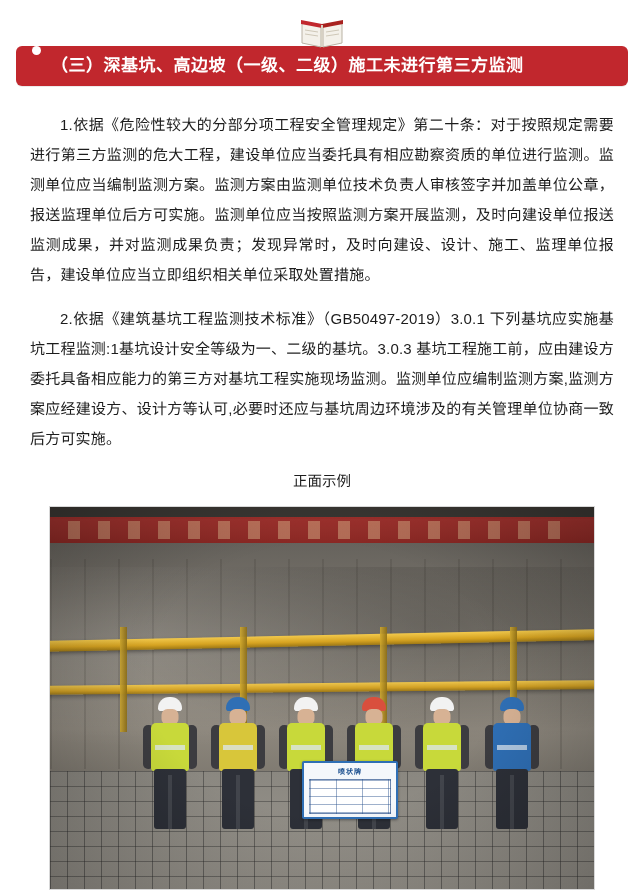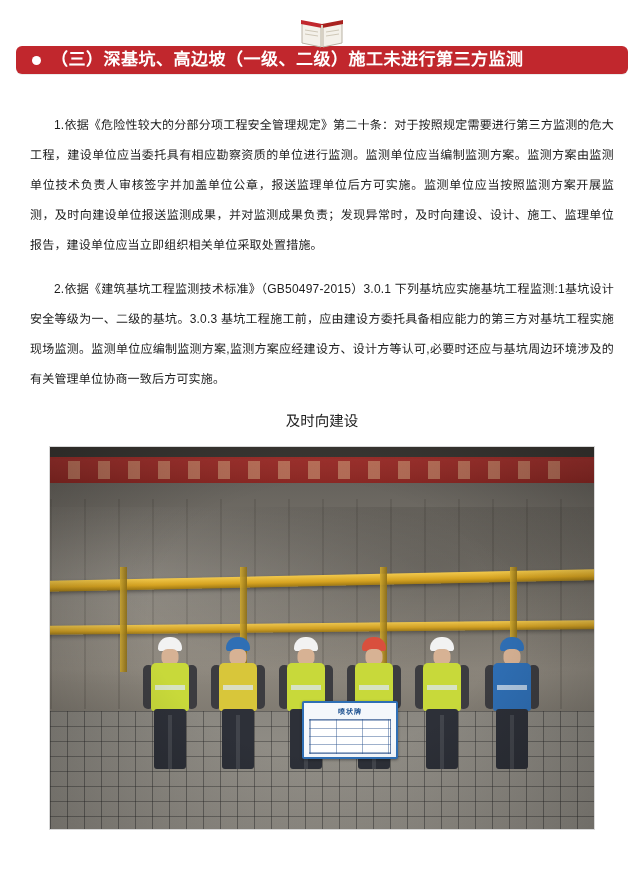--- a/index.html
+++ b/index.html
@@ -38,26 +38,25 @@
     width: 46px;
     height: 34px;
     z-index: 3;
   }
 
   .banner {
     position: absolute;
     top: 46px;
     left: 16px;
     right: 16px;
-    height: 28px;
+    height: 40px;
     background: #c1272d;
     border-radius: 6px;
     box-shadow: 0 1px 0 rgba(0,0,0,0.08);
     display: flex;
-    align-items: center;
     z-index: 2;
   }
   .banner-dot {
     width: 9px;
     height: 9px;
     border-radius: 50%;
     background: #ffffff;
     margin-left: 16px;
     margin-right: 10px;
     flex: 0 0 auto;
@@ -69,21 +68,21 @@
     letter-spacing: 0.5px;
     line-height: 40px;
     white-space: nowrap;
   }
 
   
   .content {
     padding: 18px 30px 0 30px;
   }
   .para {
-    font-size: 12px;
+    font-size: 15px;
     line-height: 30px;
     text-align: justify;
     text-justify: inter-ideograph;
     margin: 0 0 14px 0;
     text-indent: 2em;
     color: #1c1c1c;
     letter-spacing: 0.2px;
   }
   .caption {
     text-align: center;
@@ -309,23 +308,23 @@
     </svg>
 
     <div class="banner">
       <span class="banner-dot"></span>
       <span class="banner-title">（三）深基坑、高边坡（一级、二级）施工未进行第三方监测</span>
     </div>
   </div>
 
   <div class="content">
     <p class="para">1.依据《危险性较大的分部分项工程安全管理规定》第二十条：对于按照规定需要进行第三方监测的危大工程，建设单位应当委托具有相应勘察资质的单位进行监测。监测单位应当编制监测方案。监测方案由监测单位技术负责人审核签字并加盖单位公章，报送监理单位后方可实施。监测单位应当按照监测方案开展监测，及时向建设单位报送监测成果，并对监测成果负责；发现异常时，及时向建设、设计、施工、监理单位报告，建设单位应当立即组织相关单位采取处置措施。</p>
-    <p class="para">2.依据《建筑基坑工程监测技术标准》（GB50497-2015）3.0.1 下列基坑应实施基坑工程监测:1基坑设计安全等级为一、二级的基坑。3.0.3 基坑工程施工前，应由建设方委托具备相应能力的第三方对基坑工程实施现场监测。监测单位应编制监测方案,监测方案应经建设方、设计方等认可,必要时还应与基坑周边环境涉及的有关管理单位协商一致后方可实施。</p>
-
-    <div class="caption">及时向建设</div>
+    <p class="para">2.依据《建筑基坑工程监测技术标准》（GB50497-2019）3.0.1 下列基坑应实施基坑工程监测:1基坑设计安全等级为一、二级的基坑。3.0.3 基坑工程施工前，应由建设方委托具备相应能力的第三方对基坑工程实施现场监测。监测单位应编制监测方案,监测方案应经建设方、设计方等认可,必要时还应与基坑周边环境涉及的有关管理单位协商一致后方可实施。</p>
+
+    <div class="caption">正面示例</div>
 
     <div class="photo-frame">
       <div class="photo"></div>
       <div class="ceiling"></div>
       <div class="photo-banner"></div>
       <div class="wall"></div>
       <div class="wall2"></div>
 
       <div class="strut s1"></div>
       <div class="strut s2"></div>

